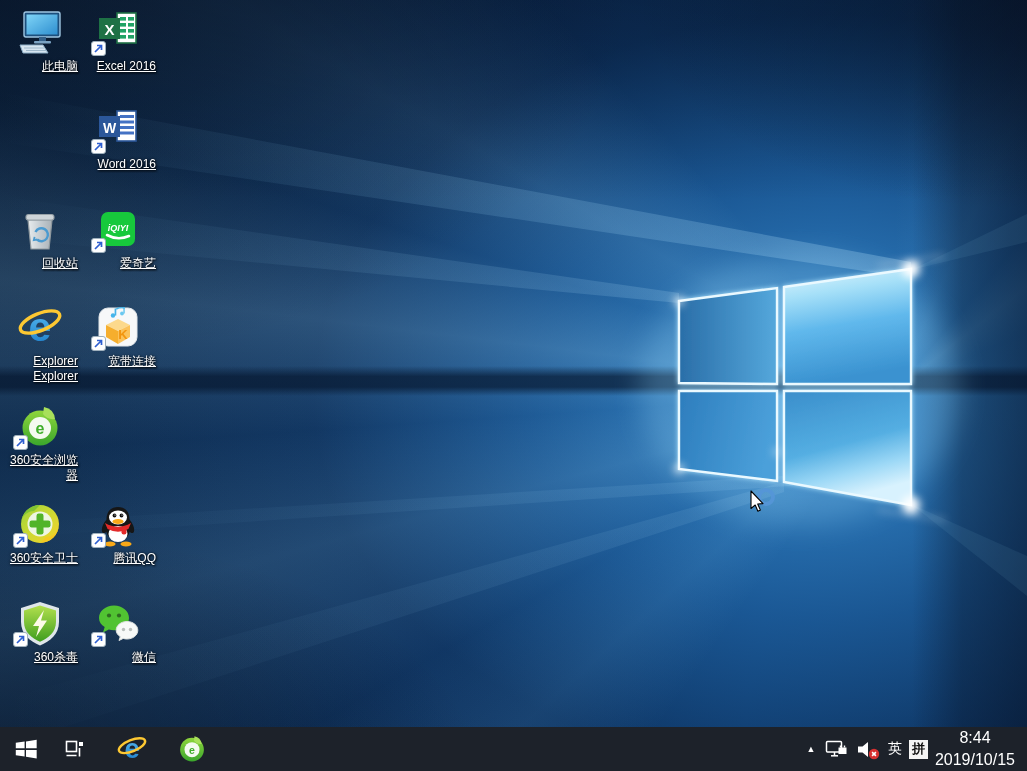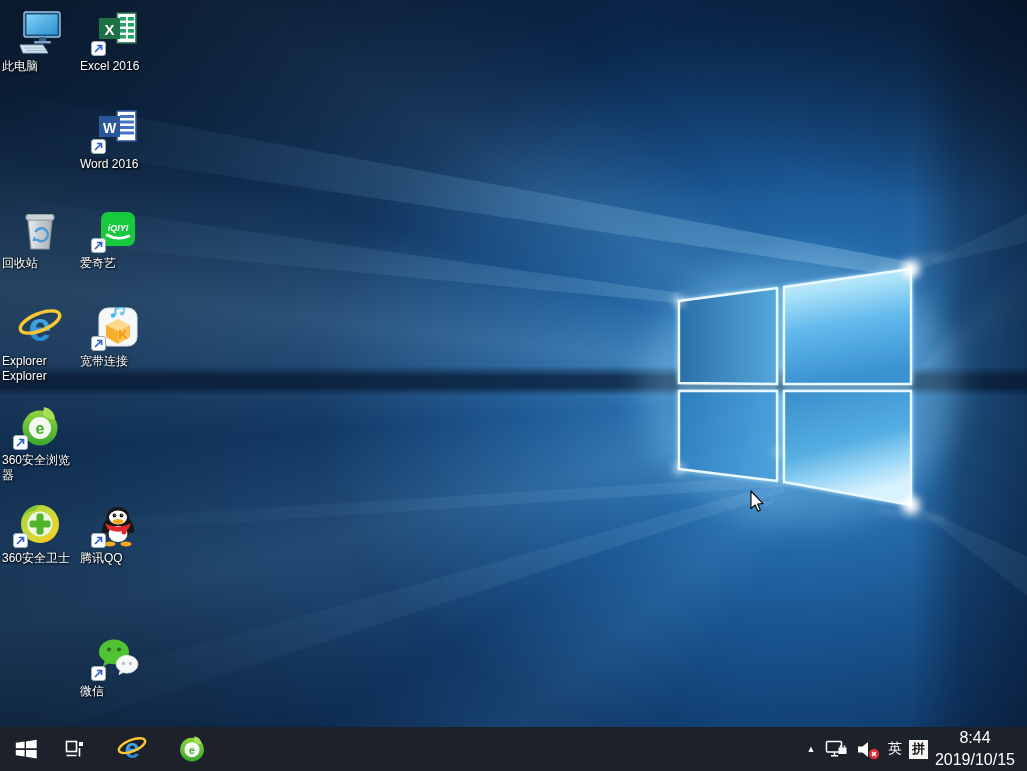--- a/index.html
+++ b/index.html
@@ -35,22 +35,22 @@
       radial-gradient(ellipse 640px 320px at 0px 771px, rgba(3,10,24,.50), rgba(3,10,24,0) 75%),
       radial-gradient(ellipse 520px 280px at 1027px 0px, rgba(5,14,30,.48), rgba(5,14,30,0) 75%),
       linear-gradient(180deg, rgba(4,12,28,.38), rgba(4,12,28,0) 200px);
   }
   svg.hero{position:absolute;left:0;top:0;pointer-events:none;}
 
   
   .dicon{position:absolute;width:76px;cursor:default;z-index:3;}
   .dicon .art{position:relative;height:48px;display:flex;align-items:center;justify-content:center;}
   .dicon .art svg.main{display:block;}
-  .dicon .lbl{margin-top:3px;color:#fff;font-size:12px;line-height:1.22;text-align:left;
-    text-shadow:1px 1px 2px rgba(0,0,0,.95),0 0 3px rgba(0,0,0,.75);}
+  .dicon .lbl{margin-top:3px;color:#fff;font-size:12px;line-height:1.22;text-align:right;
+    text-shadow:1px 1px 2px rgba(0,0,0,.95),0 0 3px rgba(0,0,0,.75);text-decoration:underline;}
   svg.sc{position:absolute;left:11px;bottom:0px;width:15px;height:15px;}
 
   
   .taskbar{position:absolute;left:0;right:0;bottom:0;height:44px;background:#1d222a;z-index:5;
     display:flex;align-items:center;}
   .tb-btn{position:absolute;top:0;height:44px;display:flex;align-items:center;justify-content:center;
     background:transparent;border:none;padding:0;cursor:pointer;}
   .tb-start{left:0;width:52px;}
   .tb-task{left:52px;width:44px;}
   .tb-ie{left:104px;width:56px;}
@@ -346,22 +346,42 @@
         <rect x="27.5" y="26.5" width="5" height="8" rx="2.2" fill="#e32a2a"></rect>
       </svg>
       <svg class="sc" viewBox="0 0 15 15">
         <rect x="0.5" y="0.5" width="14" height="14" rx="2.5" fill="#fff" stroke="#9fb0bd"></rect>
         <path d="M4,11 L10.5,4.5 M6,4.5 h4.5 v4.5" stroke="#2f5fd0" stroke-width="1.7" fill="none"></path>
       </svg>
     </div>
     <div class="lbl">腾讯QQ</div>
   </div>
 
-
-  <div class="dicon" style="left:80px;top:633px">
+  <div class="dicon" style="left:2px;top:599px">
+    <div class="art">
+      <svg class="main" width="48" height="48" viewBox="0 0 48 48">
+        <defs>
+            <linearGradient id="av" x1="0" y1="0" x2="0" y2="1">
+              <stop offset="0" stop-color="#b2e04e"></stop>
+              <stop offset="1" stop-color="#3f9e1e"></stop>
+            </linearGradient>
+          </defs>
+        <path d="M24,3 L43,9 v14 c0,12 -9,19.5 -19,23.5 C14,42.5 5,35 5,23 V9 Z" fill="#dfe6ea"></path>
+        <path d="M24,6.5 L40,11.5 v11.5 c0,10 -7.5,16.3 -16,19.7 c-8.5,-3.4 -16,-9.7 -16,-19.7 V11.5 Z" fill="url(#av)"></path>
+        <polygon points="28,11 17,27 23,27 20,38 31,21.5 25,21.5" fill="#fdfbe8"></polygon>
+      </svg>
+      <svg class="sc" viewBox="0 0 15 15">
+        <rect x="0.5" y="0.5" width="14" height="14" rx="2.5" fill="#fff" stroke="#9fb0bd"></rect>
+        <path d="M4,11 L10.5,4.5 M6,4.5 h4.5 v4.5" stroke="#2f5fd0" stroke-width="1.7" fill="none"></path>
+      </svg>
+    </div>
+    <div class="lbl">360杀毒</div>
+  </div>
+
+  <div class="dicon" style="left:80px;top:599px">
     <div class="art">
       <svg class="main" width="48" height="48" viewBox="0 0 48 48">
         <path d="M20,6.5 c8.5,0 15,5.6 15,12.4 c0,6.9 -6.5,12.3 -15,12.3 c-1.8,0 -3.6,-.3 -5.2,-.8 l-5.8,3 1.7,-5.3 c-3.5,-2.2 -5.7,-5.6 -5.7,-9.2 C5,12.1 11.5,6.5 20,6.5 z" fill="#51c332"></path>
         <circle cx="15" cy="16.5" r="2.1" fill="#2f6b22"></circle>
           <circle cx="25" cy="16.5" r="2.1" fill="#2f6b22"></circle>
         <path d="M33,22.5 c6,0 10.8,3.9 10.8,8.8 c0,4.8 -4.8,8.7 -10.8,8.7 c-1.3,0 -2.6,-.2 -3.8,-.6 l-4.2,2.1 1.3,-3.8 c-2.6,-1.6 -4.1,-4 -4.1,-6.4 c0,-4.9 4.8,-8.8 10.8,-8.8 z" fill="#f7f9f8" stroke="#dfe3e1"></path>
         <circle cx="29.5" cy="30.5" r="1.7" fill="#b9bfbc"></circle>
           <circle cx="36.5" cy="30.5" r="1.7" fill="#b9bfbc"></circle>
       </svg>
       <svg class="sc" viewBox="0 0 15 15">

